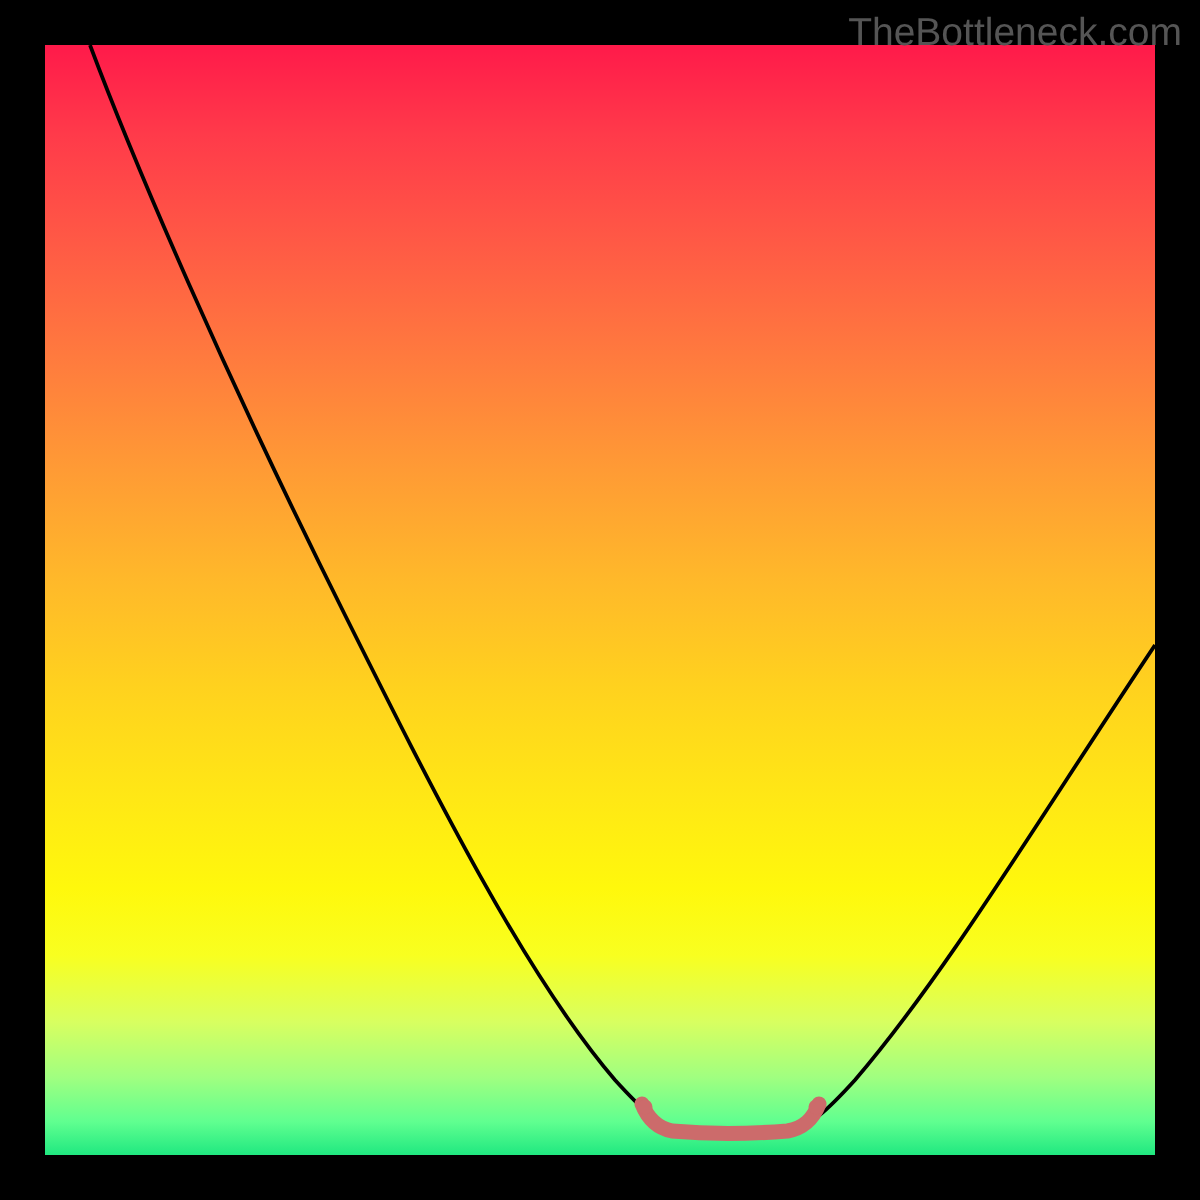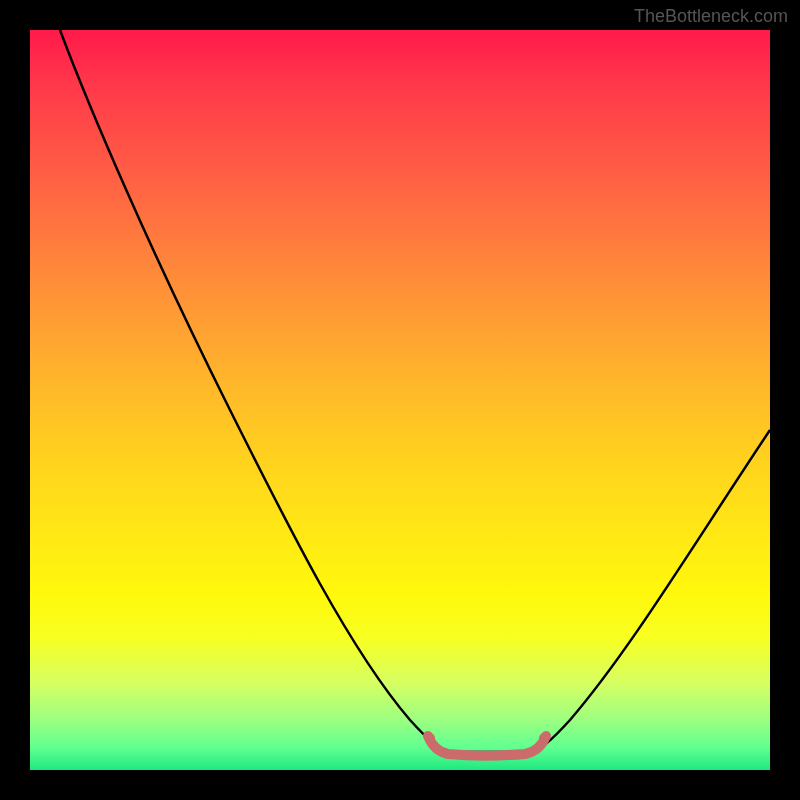--- a/index.html
+++ b/index.html
@@ -8,21 +8,21 @@
     height: 800px;
     background: #000;
     position: relative;
     font-family: Arial, sans-serif;
   }
   .watermark {
     position: absolute;
     top: 6px;
     right: 12px;
     color: #555;
-    font-size: 18px;
+    font-size: 26px;
     font-weight: 500;
     z-index: 10;
   }
   .chart-area {
     position: absolute;
     left: 30px;
     top: 30px;
     width: 740px;
     height: 740px;
   }

